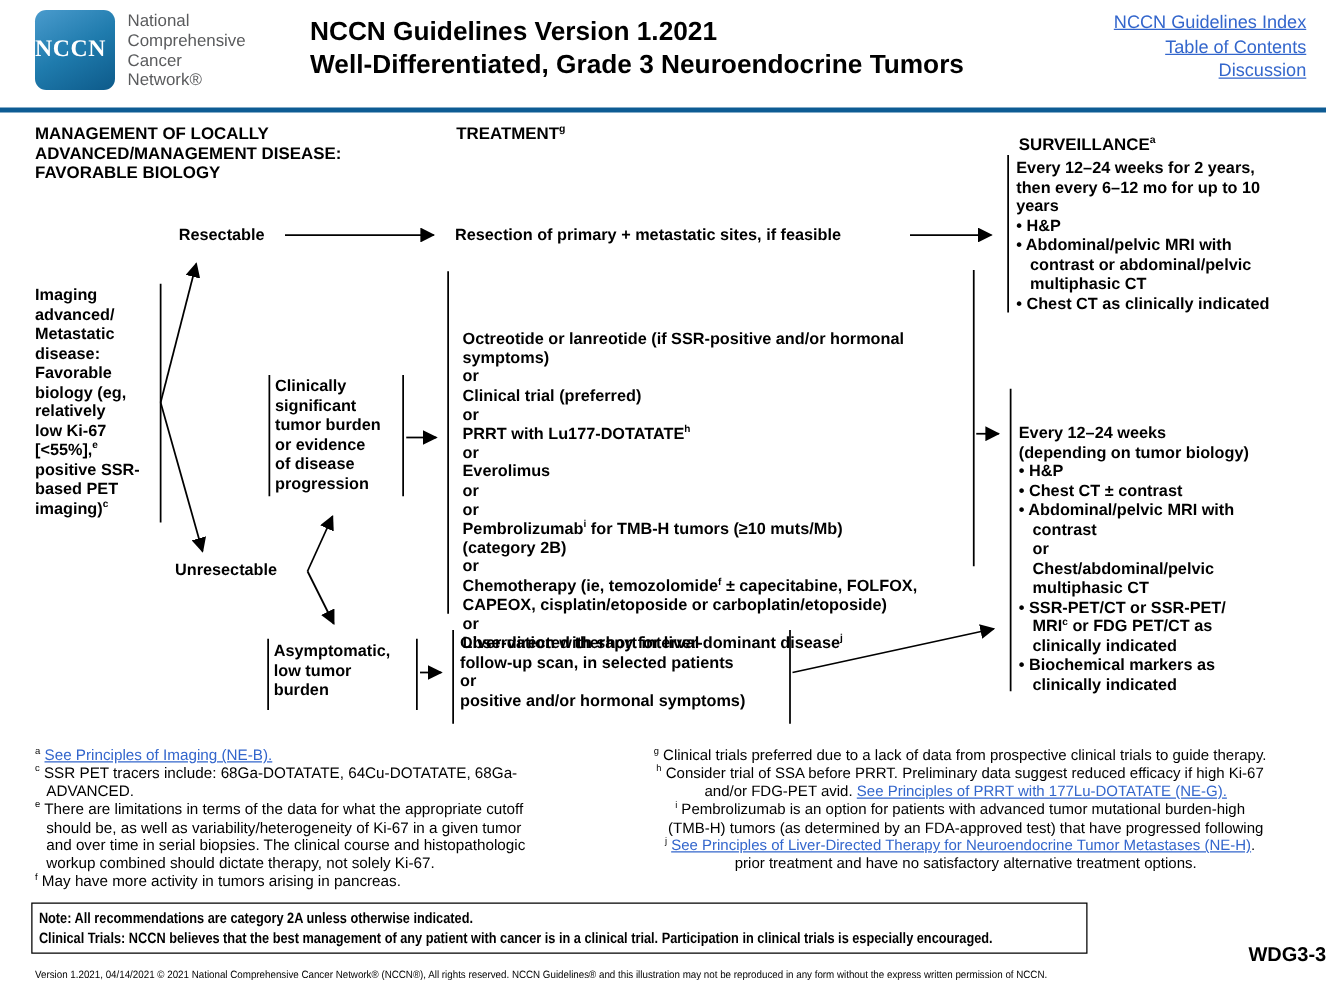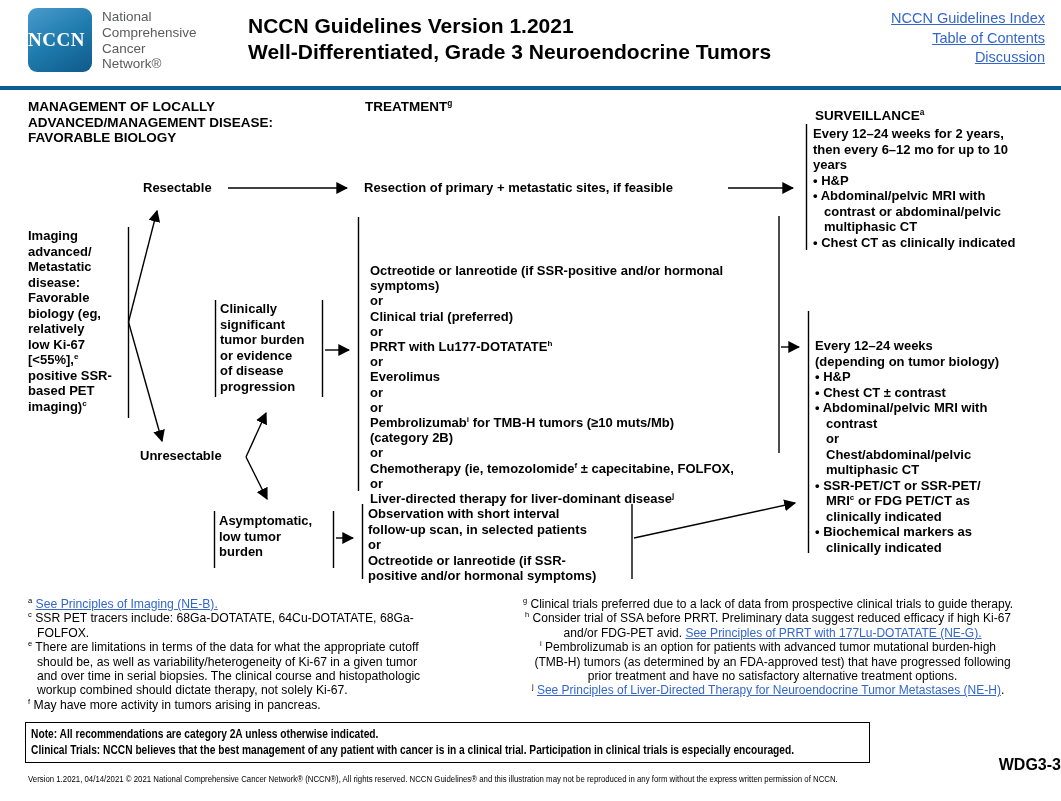--- a/index.html
+++ b/index.html
@@ -159,20 +159,21 @@
       <div class="ln">or</div>
       <div class="ln">PRRT with Lu177-DOTATATE<sup>h</sup></div>
       <div class="ln">or</div>
       <div class="ln">Everolimus</div>
       <div class="ln">or</div>
       <div class="ln">or</div>
       <div class="ln">Pembrolizumab<sup>i</sup> for TMB-H tumors (≥10 muts/Mb)</div>
       <div class="ln">(category 2B)</div>
       <div class="ln">or</div>
       <div class="ln">Chemotherapy (ie, temozolomide<sup>f</sup> ± capecitabine, FOLFOX,</div>
+      <div class="ln">CAPEOX, cisplatin/etoposide or carboplatin/etoposide)</div>
       <div class="ln">or</div>
       <div class="ln">Liver-directed therapy for liver-dominant disease<sup>j</sup></div>
     </div>
   <div class="fnode" id="n-surv2">
       <div class="ln">Every 12–24 weeks</div>
       <div class="ln">(depending on tumor biology)</div>
       <div class="ln">• H&amp;P</div>
       <div class="ln">• Chest CT ± contrast</div>
       <div class="ln">• Abdominal/pelvic MRI with</div>
       <div class="ln ind">contrast</div>
@@ -187,42 +188,41 @@
     </div>
   <div class="fnode" id="n-asym">
       <div class="ln">Asymptomatic,</div>
       <div class="ln">low tumor</div>
       <div class="ln">burden</div>
     </div>
   <div class="fnode" id="n-obs">
       <div class="ln">Observation with short interval</div>
       <div class="ln">follow-up scan, in selected patients</div>
       <div class="ln">or</div>
-      <div class="ln">Octreotide or lanreotide (if SSR-</div>
       <div class="ln">positive and/or hormonal symptoms)</div>
     </div>
 
   <div class="fncol" id="fn-left">
       <div class="ln"><sup>a</sup> <span class="lnk">See Principles of Imaging (NE-B).</span></div>
       <div class="ln"><sup>c</sup> SSR PET tracers include: 68Ga-DOTATATE, 64Cu-DOTATATE, 68Ga-</div>
-      <div class="ln cont">FOLFOX.</div>
+      <div class="ln cont">ADVANCED.</div>
       <div class="ln"><sup>e</sup> There are limitations in terms of the data for what the appropriate cutoff</div>
       <div class="ln cont">should be, as well as variability/heterogeneity of Ki-67 in a given tumor</div>
       <div class="ln cont">and over time in serial biopsies. The clinical course and histopathologic</div>
       <div class="ln cont">workup combined should dictate therapy, not solely Ki-67.</div>
       <div class="ln"><sup>f</sup> May have more activity in tumors arising in pancreas.</div>
     </div>
   <div class="fncol" id="fn-right">
       <div class="ln"><sup>g</sup> Clinical trials preferred due to a lack of data from prospective clinical trials to guide therapy.</div>
       <div class="ln"><sup>h</sup> Consider trial of SSA before PRRT. Preliminary data suggest reduced efficacy if high Ki-67</div>
       <div class="ln cont">and/or FDG-PET avid. <span class="lnk">See Principles of PRRT with 177Lu-DOTATATE (NE-G).</span></div>
       <div class="ln"><sup>i</sup> Pembrolizumab is an option for patients with advanced tumor mutational burden-high</div>
       <div class="ln cont">(TMB-H) tumors (as determined by an FDA-approved test) that have progressed following</div>
+      <div class="ln"><sup>j</sup> <span class="lnk">See Principles of Liver-Directed Therapy for Neuroendocrine Tumor Metastases (NE-H)</span>.</div>
       <div class="ln cont">prior treatment and have no satisfactory alternative treatment options.</div>
-      <div class="ln"><sup>j</sup> <span class="lnk">See Principles of Liver-Directed Therapy for Neuroendocrine Tumor Metastases (NE-H)</span>.</div>
     </div>
 
   <div id="notebox">
     <div class="inner">
       <div>Note: All recommendations are category 2A unless otherwise indicated.</div>
       <div>Clinical Trials: NCCN believes that the best management of any patient with cancer is in a clinical trial. Participation in clinical trials is especially encouraged.</div>
     </div>
   </div>
 
   <div id="copyright">Version 1.2021, 04/14/2021 © 2021 National Comprehensive Cancer Network® (NCCN®), All rights reserved. NCCN Guidelines® and this illustration may not be reproduced in any form without the express written permission of NCCN.</div>

